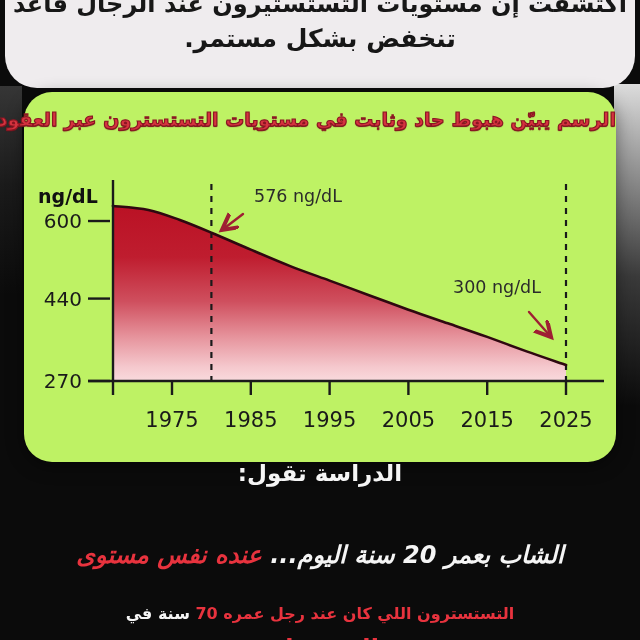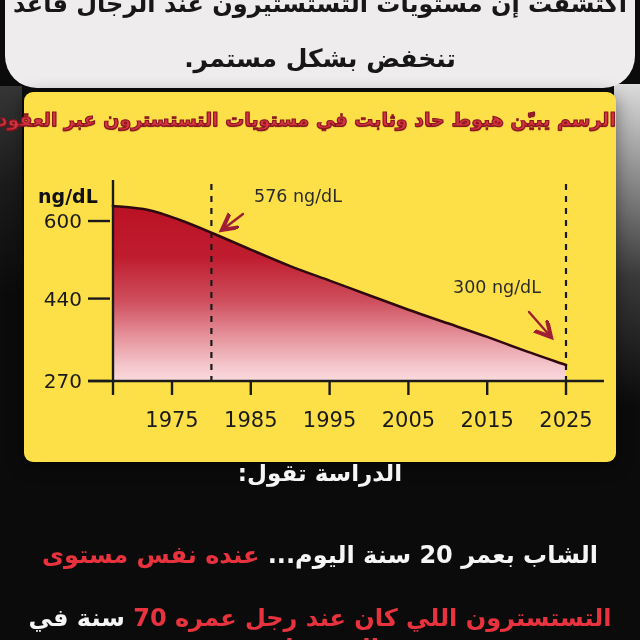--- a/index.html
+++ b/index.html
@@ -12,36 +12,36 @@
   .glow-right{position:absolute;right:0;top:84px;width:26px;height:350px;
     background:linear-gradient(180deg,#dcdcdc 0%,#9a9a9a 22%,#3a3a3a 55%,rgba(0,0,0,0) 92%);}
   .glow-left{position:absolute;left:0;top:86px;width:22px;height:220px;opacity:.45;
     background:linear-gradient(180deg,#6a6a6a 0%,#2e2e2e 45%,rgba(0,0,0,0) 95%);}
   
   .top-panel{position:absolute;left:5px;right:5px;top:-34px;height:122px;
     background:#efecee;border-radius:32px;}
   .top-line{position:absolute;left:0;right:0;text-align:center;
     color:#171717;font-weight:bold;white-space:nowrap;direction:rtl;}
   .top-line1{top:24px;font-size:24px;}
-  .top-line2{top:78px;font-size:25px;}
+  .top-line2{top:58px;font-size:25px;}
   
   .chart-card{position:absolute;left:24px;top:92px;width:592px;height:370px;
-    background:#fde047;border-radius:9px;box-shadow:0 4px 18px rgba(0,0,0,.45);}
+    background:#bef264;border-radius:28px;box-shadow:0 4px 18px rgba(0,0,0,.45);}
   .card-title{position:absolute;top:16px;left:0;right:0;text-align:center;
     direction:rtl;white-space:nowrap;
     font-size:19px;font-weight:bold;color:#d5333f;
     -webkit-text-stroke:1.1px #8a1622;
     text-shadow:0 1px 1px #6d101a;}
   .chart-svg{position:absolute;left:0;top:0;}
   
   .footer-line{position:absolute;left:0;right:0;text-align:center;direction:rtl;
     font-weight:bold;white-space:nowrap;color:#f5f5f5;}
   .f-intro{top:460px;font-size:23px;}
-  .f-line2{top:541px;font-size:24px;}
-  .f-line3{top:604px;font-size:24px;}
+  .f-line2{top:541px;font-size:24px;font-style:italic;}
+  .f-line3{top:604px;font-size:16px;}
   .f-line4{top:634px;font-size:24px;color:#e8333e;}
   .red{color:#e8333e;}
   .white{color:#f5f5f5;}
 </style>
 </head>
 <body>
 
 <div class="glow-right"></div>
 <div class="glow-left"></div>
 

